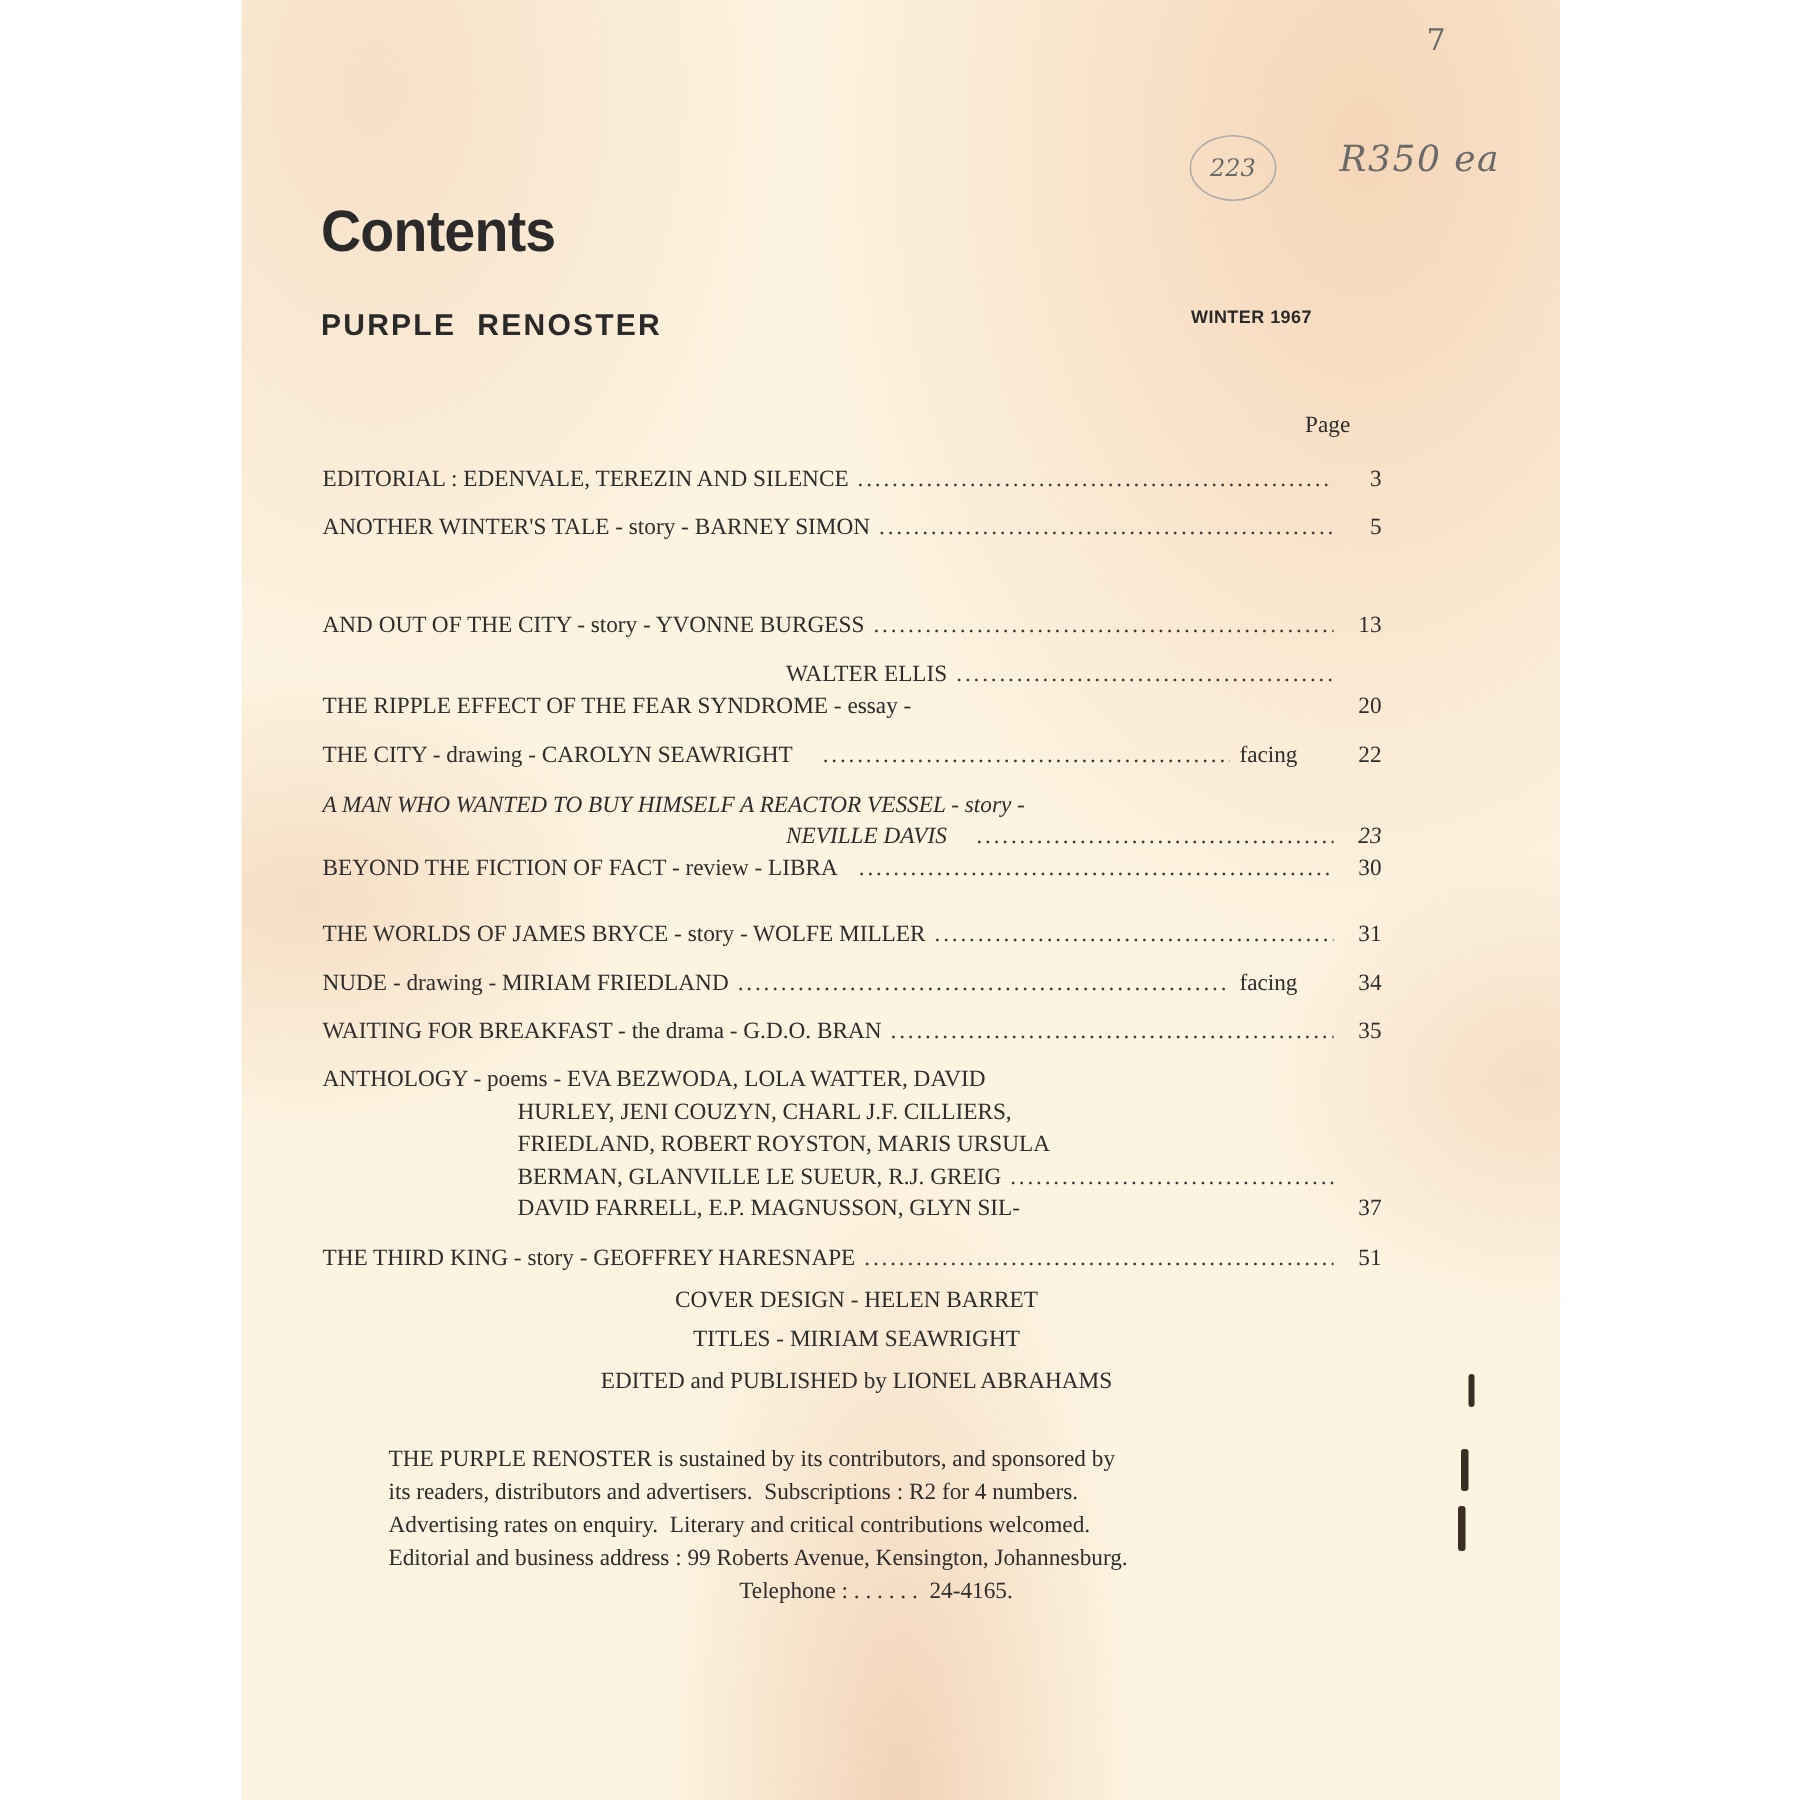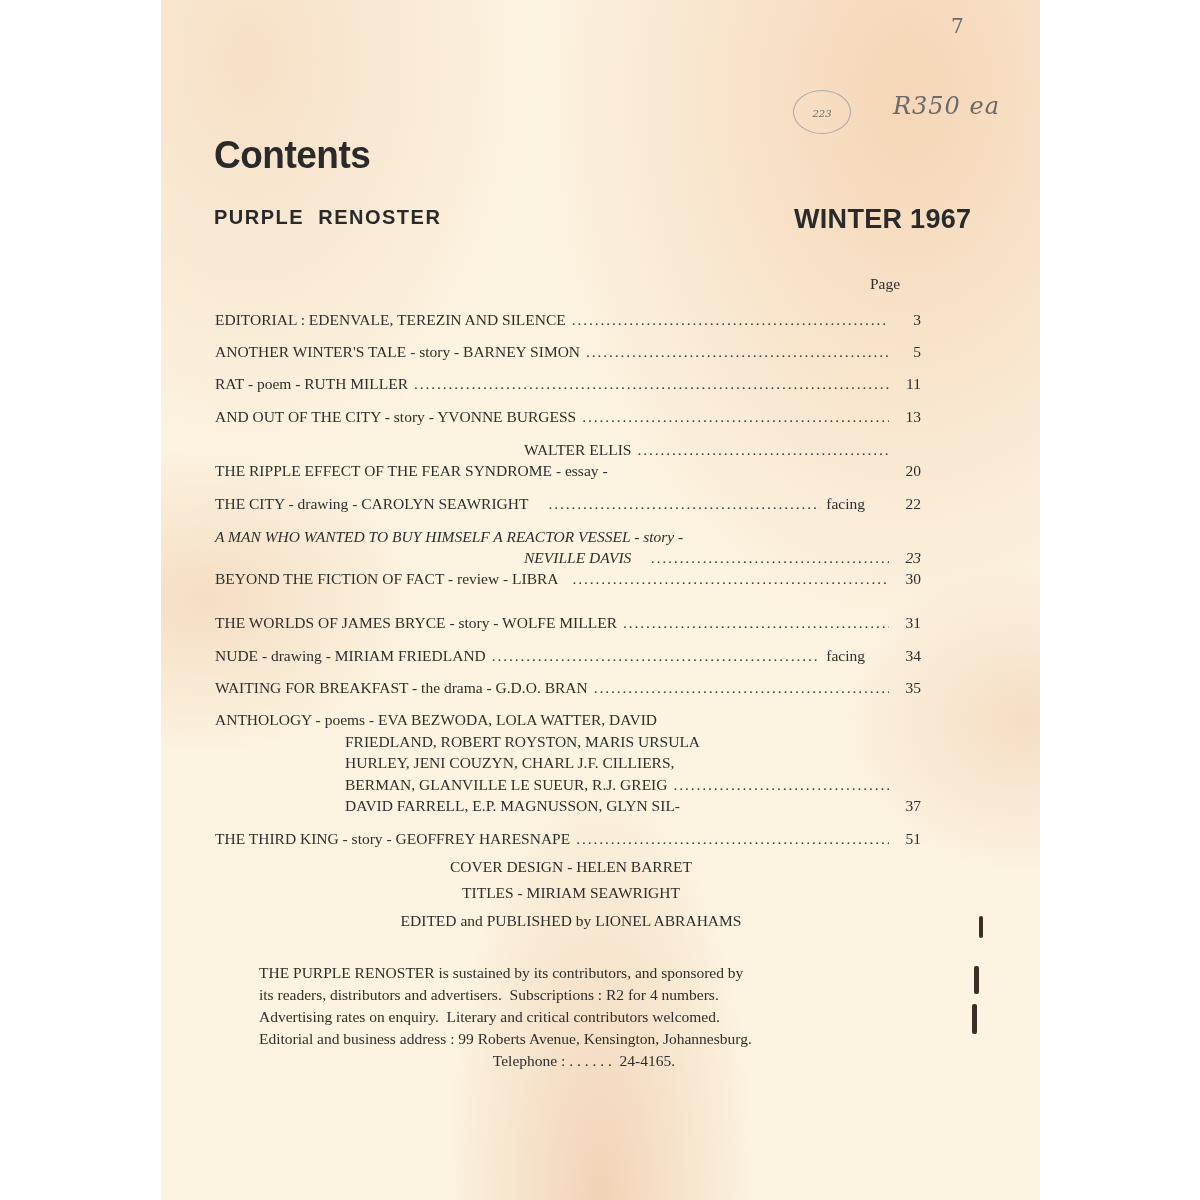--- a/index.html
+++ b/index.html
@@ -16,21 +16,21 @@
         radial-gradient(ellipse at 10% 5%, rgba(242,205,175,0.5) 0%, rgba(242,205,175,0) 25%),
         #fcf3e0;
     }
     .abs { position: absolute; }
     .sans { font-family: "Liberation Sans", "DejaVu Sans", sans-serif; color: #2a2a2a; font-weight: bold; }
     .serif { font-family: "Liberation Serif", "DejaVu Serif", serif; color: #2e2e2e; }
     .hand { font-family: "DejaVu Serif", serif; color: #6a6a6a; font-style: italic; }
 
     #title { left: 53px; top: 134px; font-size: 37px; letter-spacing: -0.5px; transform: scaleY(1.05); }
     #mag-name { left: 53px; top: 206px; font-size: 20px; letter-spacing: 1.5px; }
-    #issue { left: 633px; top: 204px; font-size: 27px; letter-spacing: 0.3px; }
+    #issue { left: 633px; top: 204px; font-size: 12px; letter-spacing: 0.3px; }
 
     #page-col { left: 709px; top: 275px; font-size: 15.5px; }
 
     .toc { left: 54px; width: 680px; font-size: 15.5px; line-height: 21px; }
     .row { display: flex; align-items: baseline; white-space: nowrap; }
     .row .txt { flex: 0 0 auto; }
     .row .dots {
       flex: 1 1 auto; overflow: hidden; margin: 0 6px; color: #3a3a3a; letter-spacing: 3.4px;
     }
     .row .dots::before { content: ". . . . . . . . . . . . . . . . . . . . . . . . . . . . . . . . . . . . . . . . . . . . . . . . . . . . . . . . . . . . . . . . . . . . . . . . . . . . . . . . . . . . . . . . . . . . . . . . . . . . . . ."; letter-spacing: -1px; }
@@ -44,21 +44,21 @@
 
     .stain { position: absolute; background: #3b2e25; border-radius: 2px; }
   </style>
 </head>
 <body>
 
 <div class="page">
 
   <div class="abs hand" style="left:790px; top:14px; font-size:20px; font-style:normal;">7</div>
   <div class="abs" style="left:632px; top:90px; width:56px; height:42px; border:1px solid #aaa; border-radius:50%; text-align:center; line-height:42px;">
-    <span class="hand" style="font-size:10px;">223</span>
+    <span class="hand" style="font-size:16px;">223</span>
   </div>
   <div class="abs hand" style="left:732px; top:92px; font-size:24px; letter-spacing:1px;">R350 ea</div>
 
   <div class="abs sans" id="title">Contents</div>
   <div class="abs sans" id="mag-name" style="white-space:pre;">PURPLE  RENOSTER</div>
   <div class="abs sans" id="issue">WINTER 1967</div>
 
   <div class="abs serif" id="page-col">Page</div>
 
   <div class="abs serif toc" style="top:309px;">
@@ -70,27 +70,20 @@
   </div>
 
   <div class="abs serif toc" style="top:341px;">
     <div class="row">
         <span class="txt">ANOTHER WINTER'S TALE - story - BARNEY SIMON</span>
         <span class="dots"></span>
       </div>
     <span class="pgnum" style="top:0;">5</span>
   </div>
 
-  <div class="abs serif toc" style="top:373px;">
-    <div class="row">
-        <span class="txt">RAT - poem - RUTH MILLER</span>
-        <span class="dots"></span>
-      </div>
-    <span class="pgnum" style="top:0;">11</span>
-  </div>
 
   <div class="abs serif toc" style="top:406px;">
     <div class="row">
         <span class="txt">AND OUT OF THE CITY - story - YVONNE BURGESS</span>
         <span class="dots"></span>
       </div>
     <span class="pgnum" style="top:0;">13</span>
   </div>
 
   <div class="abs serif toc" style="top:439px;">
@@ -155,24 +148,24 @@
         <span class="dots"></span>
       </div>
     <span class="pgnum" style="top:0;">35</span>
   </div>
 
   <div class="abs serif toc" style="top:709px; line-height:21.5px;">
     <div class="row">
         <span class="txt">ANTHOLOGY - poems - EVA BEZWODA, LOLA WATTER, DAVID</span>
       </div>
     <div class="row cont-a">
-        <span class="txt">FRIEDLAND, ROBERT ROYSTON, MARIS URSULA</span>
+        <span class="txt">HURLEY, JENI COUZYN, CHARL J.F. CILLIERS,</span>
       </div>
     <div class="row cont-a">
-        <span class="txt">HURLEY, JENI COUZYN, CHARL J.F. CILLIERS,</span>
+        <span class="txt">FRIEDLAND, ROBERT ROYSTON, MARIS URSULA</span>
       </div>
     <div class="row cont-a">
         <span class="txt">BERMAN, GLANVILLE LE SUEUR, R.J. GREIG</span>
         <span class="dots"></span>
       </div>
     <div class="row cont-a">
         <span class="txt">DAVID FARRELL, E.P. MAGNUSSON, GLYN SIL-</span>
       </div>
     <span class="pgnum" style="top:86px;">37</span>
   </div>
@@ -185,21 +178,21 @@
     <span class="pgnum" style="top:0;">51</span>
   </div>
 
   <div class="abs serif credits" style="top:858px;">COVER DESIGN - HELEN BARRET</div>
   <div class="abs serif credits" style="top:884px;">TITLES - MIRIAM SEAWRIGHT</div>
   <div class="abs serif credits" style="top:912px;">EDITED and PUBLISHED by LIONEL ABRAHAMS</div>
 
   <div class="abs serif footer" style="top:962px;">
     <div style="white-space:pre;">THE PURPLE RENOSTER is sustained by its contributors, and sponsored by</div>
     <div style="white-space:pre;">its readers, distributors and advertisers.  Subscriptions : R2 for 4 numbers.</div>
-    <div style="white-space:pre;">Advertising rates on enquiry.  Literary and critical contributors welcomed.</div>
+    <div style="white-space:pre;">Advertising rates on enquiry.  Literary and critical contributions welcomed.</div>
     <div style="white-space:pre;">Editorial and business address : 99 Roberts Avenue, Kensington, Johannesburg.</div>
     <div class="center" style="white-space:pre; padding-right:40px;">Telephone : . . . . . .  24-4165.</div>
   </div>
 
   <span class="stain" style="left:818px; top:916px; width:4px; height:22px;"></span>
   <span class="stain" style="left:813px; top:966px; width:5px; height:28px;"></span>
   <span class="stain" style="left:811px; top:1004px; width:5px; height:30px;"></span>
 </div>
 
 </body></html>

